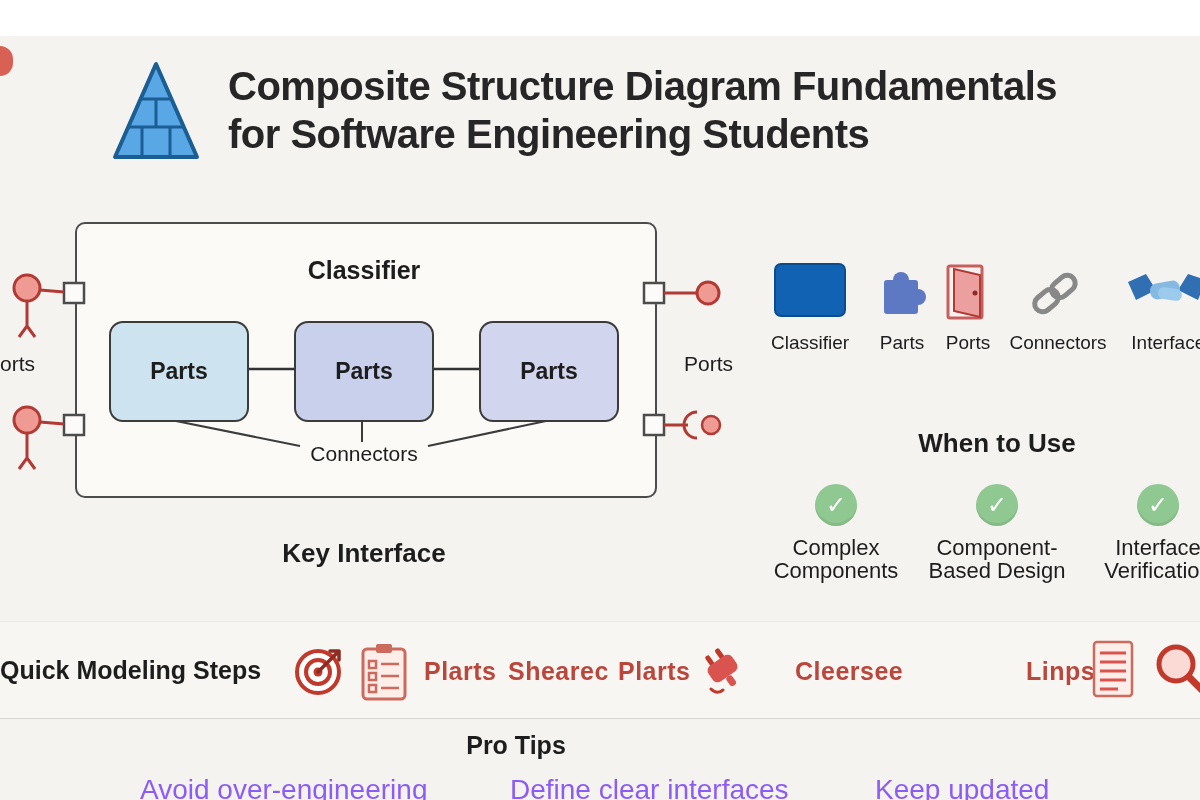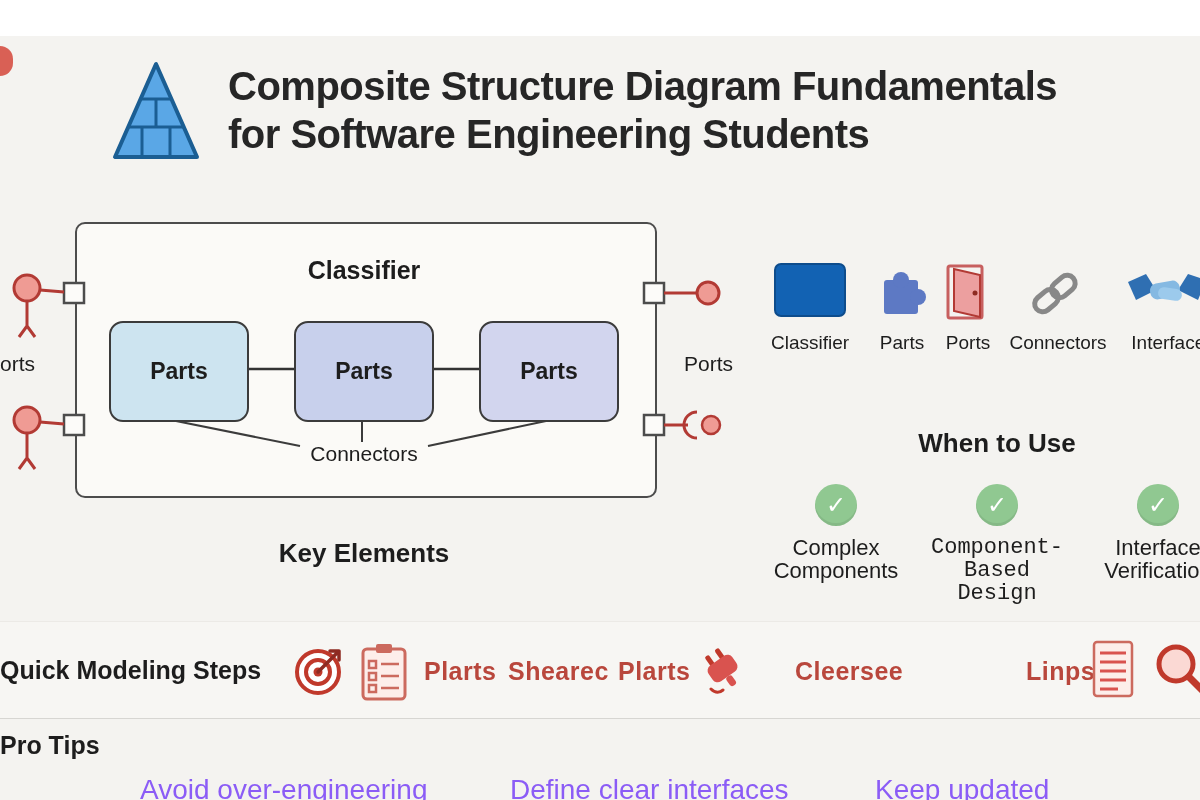--- a/index.html
+++ b/index.html
@@ -44,21 +44,21 @@
   .wtu-label{top:500px;width:150px;text-align:center;font-size:22px;line-height:23px;}
 
   
   .steps-band{left:0;top:585px;width:1200px;height:97px;background:#f7f6f3;border-top:1px solid #eceae6;}
   .steps-title{left:0;top:620px;font-size:25px;font-weight:700;z-index:2;}
   .step-word{top:621px;font-size:25px;font-weight:700;color:#b9473c;letter-spacing:0.5px;z-index:2;}
   .step-icon{z-index:2;}
 
   
   .divider{left:0;top:682px;width:1200px;height:1px;background:#d7d6d2;}
-  .protips-title{left:0;top:695px;width:1032px;text-align:left;font-size:25px;font-weight:700;}
+  .protips-title{left:0;top:695px;width:1032px;text-align:center;font-size:25px;font-weight:700;}
   .tip{top:738px;font-size:28px;color:#8b5cf6;}
 </style>
 </head>
 <body>
 
 <div class="canvas">
 
   <div class="abs corner-mark"></div>
 
   <svg class="abs logo" width="92" height="102" viewBox="0 0 92 102">
@@ -104,21 +104,21 @@
 
   <div class="abs classifier-label">Classifier</div>
 
   <div class="abs part part1">Parts</div>
   <div class="abs part part2">Parts</div>
   <div class="abs part part3">Parts</div>
 
   <div class="abs connectors-label">Connectors</div>
   <div class="abs ports-left">Ports</div>
   <div class="abs ports-right">Ports</div>
-  <div class="abs key-elements">Key Elements</div>
+  <div class="abs key-elements">Key Interface</div>
 
   <svg class="abs" style="left:773px;top:226px;" width="74" height="56" viewBox="0 0 74 56">
     <rect x="2" y="2" width="70" height="52" rx="6" fill="#1262b3" stroke="#0d4c8c" stroke-width="2"></rect>
   </svg>
 
   <svg class="abs" style="left:878px;top:226px;" width="50" height="58" viewBox="0 0 50 58">
     <g fill="#5d79c4">
       <rect x="6" y="18" width="34" height="34" rx="3"></rect>
       <circle cx="23" cy="18" r="8"></circle>
       <circle cx="40" cy="35" r="8"></circle>
@@ -160,21 +160,21 @@
       <span>✓</span>
     </div>
   <div class="abs check" style="left:1137px;">
       <span>✓</span>
     </div>
 
   <div class="abs wtu-label" style="left:761px;">
     <div>Complex</div>
     <div>Components</div>
   </div>
-  <div class="abs wtu-label" style="left:922px;font-family:Liberation Mono, monospace;">
+  <div class="abs wtu-label" style="left:922px;">
     <div>Component-</div>
     <div>Based Design</div>
   </div>
   <div class="abs wtu-label" style="left:1083px;">
     <div>Interface</div>
     <div>Verification</div>
   </div>
 
   <div class="abs steps-band"></div>
   <div class="abs steps-title">Quick Modeling Steps</div>

